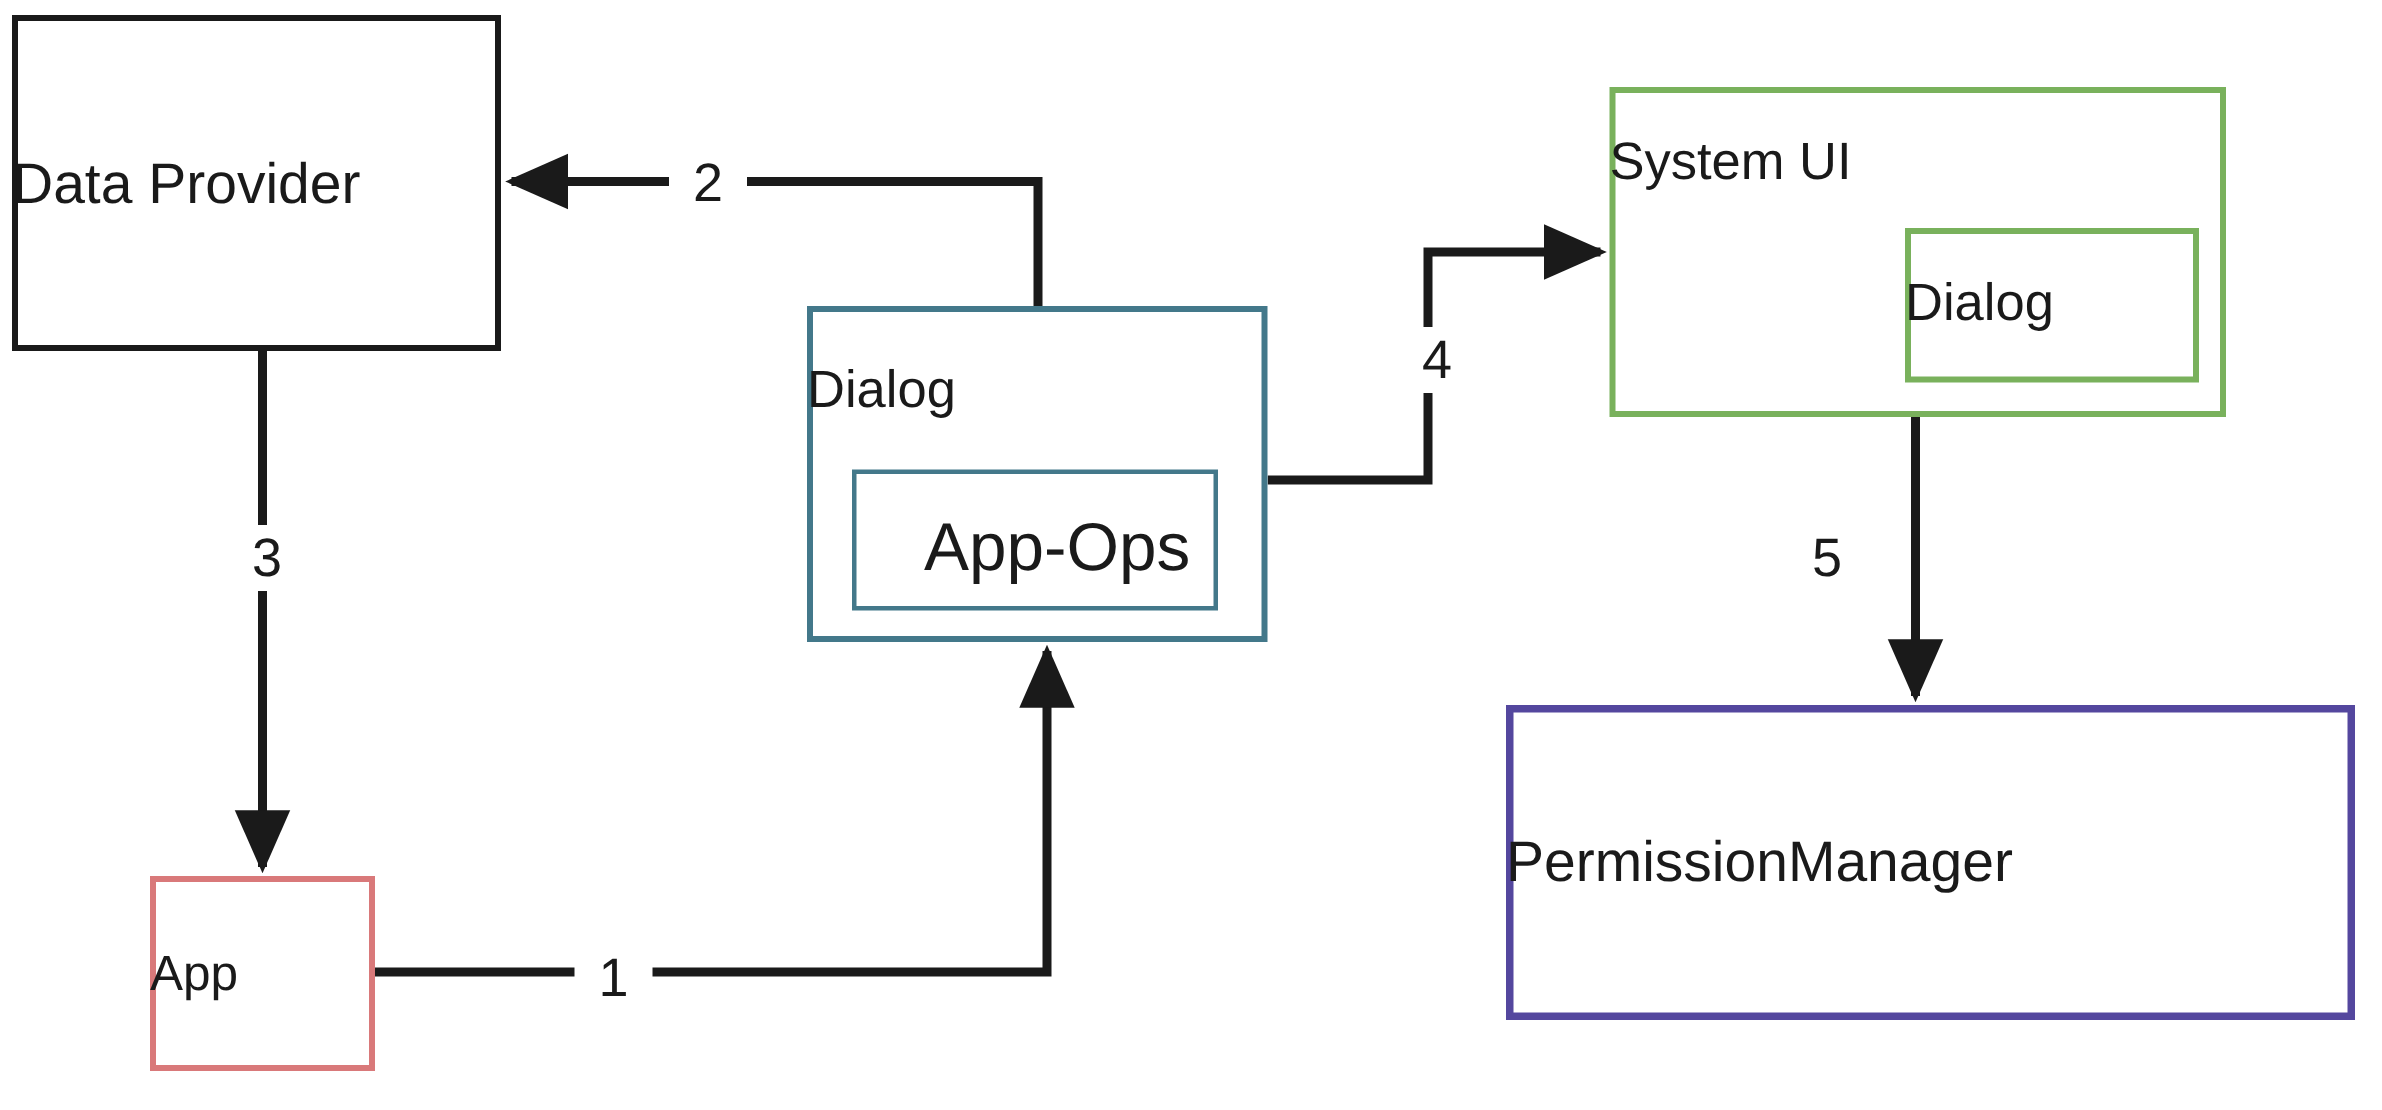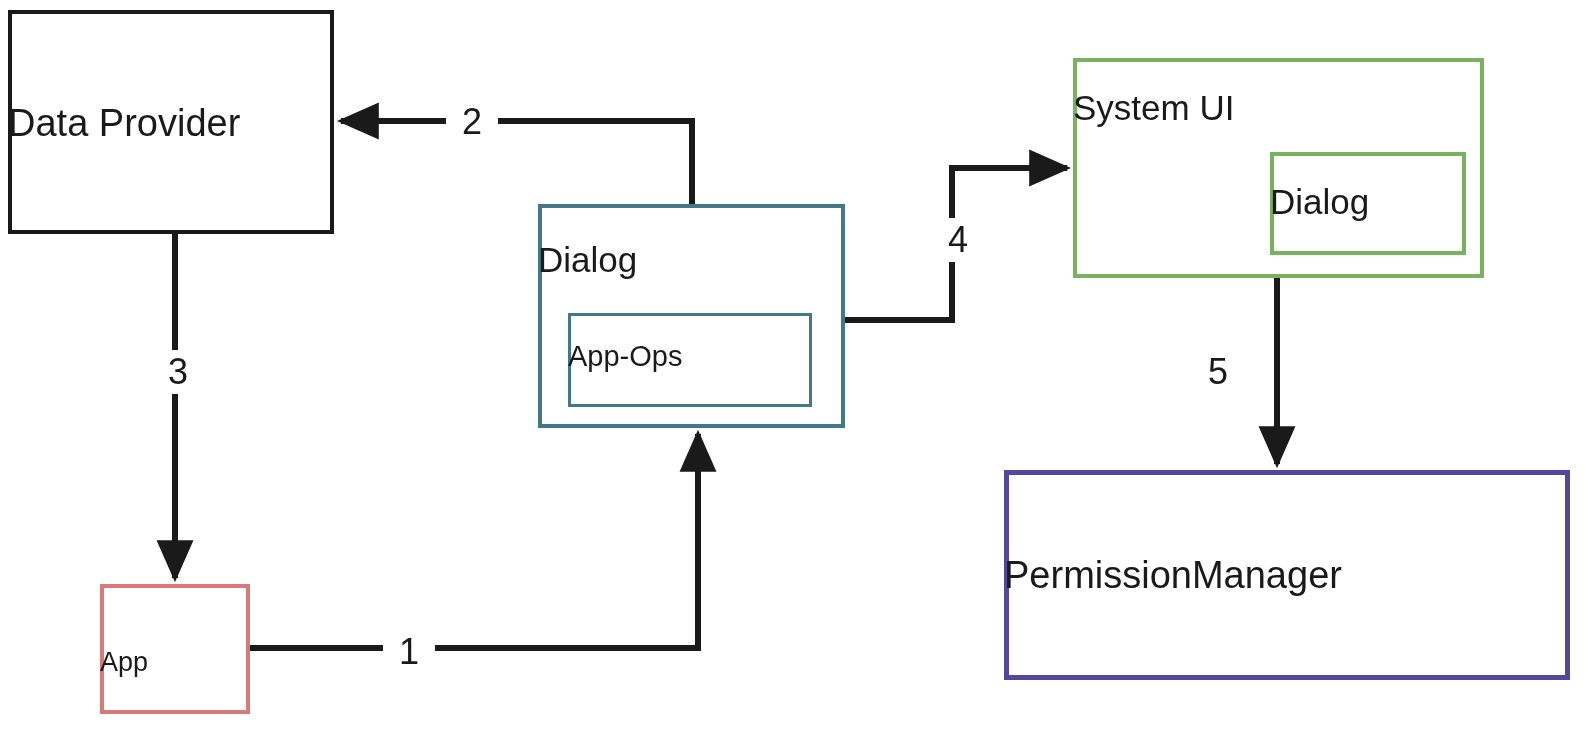--- a/index.html
+++ b/index.html
@@ -53,24 +53,24 @@
   #box-system        { left: 538px;  top: 204px; width: 307px; height: 224px; border: 4px solid #43788a; }
   #box-app-ops       { left: 568px;  top: 313px; width: 244px; height: 94px;  border: 3px solid #43788a; }
   #box-system-ui     { left: 1073px; top: 58px;  width: 411px; height: 220px; border: 4px solid #79b15c; }
   #box-dialog        { left: 1270px; top: 152px; width: 196px; height: 103px; border: 4px solid #79b15c; }
   #box-app           { left: 100px;  top: 584px; width: 150px; height: 130px; border: 4px solid #d9797a; }
   #box-permission    { left: 1004px; top: 470px; width: 566px; height: 210px; border: 5px solid #54479e; }
 
   
   #label-data-provider { left: 8px;    top: 104px; width: 326px; font-size: 38px; }
   #label-system        { left: 538px;  top: 242px; width: 307px; font-size: 35px; }
-  #label-app-ops       { left: 568px;  top: 342px; width: 244px; font-size: 29px; }
+  #label-app-ops       { left: 568px;  top: 342px; width: 244px; font-size: 45px; padding-left: 48px; }
   #label-system-ui     { left: 1073px; top: 90px;  width: 457px; font-size: 35px; }
   #label-dialog        { left: 1270px; top: 184px; width: 196px; font-size: 35px; }
-  #label-app           { left: 100px;  top: 649px; width: 150px; font-size: 27px; }
+  #label-app           { left: 100px;  top: 632px; width: 150px; font-size: 33px; }
   #label-permission    { left: 1004px; top: 556px; width: 638px; font-size: 38px; }
 
   
   #edge-label-1 { left: 383px;  top: 632px; width: 40px; font-size: 36px; padding: 2px 6px; }
   #edge-label-2 { left: 446px;  top: 102px; width: 40px; font-size: 36px; padding: 2px 6px; }
   #edge-label-3 { left: 152px;  top: 350px; width: 40px; font-size: 36px; padding: 4px 6px; }
   #edge-label-4 { left: 932px;  top: 218px; width: 40px; font-size: 36px; padding: 4px 6px; }
   #edge-label-5 { left: 1192px; top: 350px; width: 40px; font-size: 36px; padding: 4px 6px; }
 </style>
 </head>

